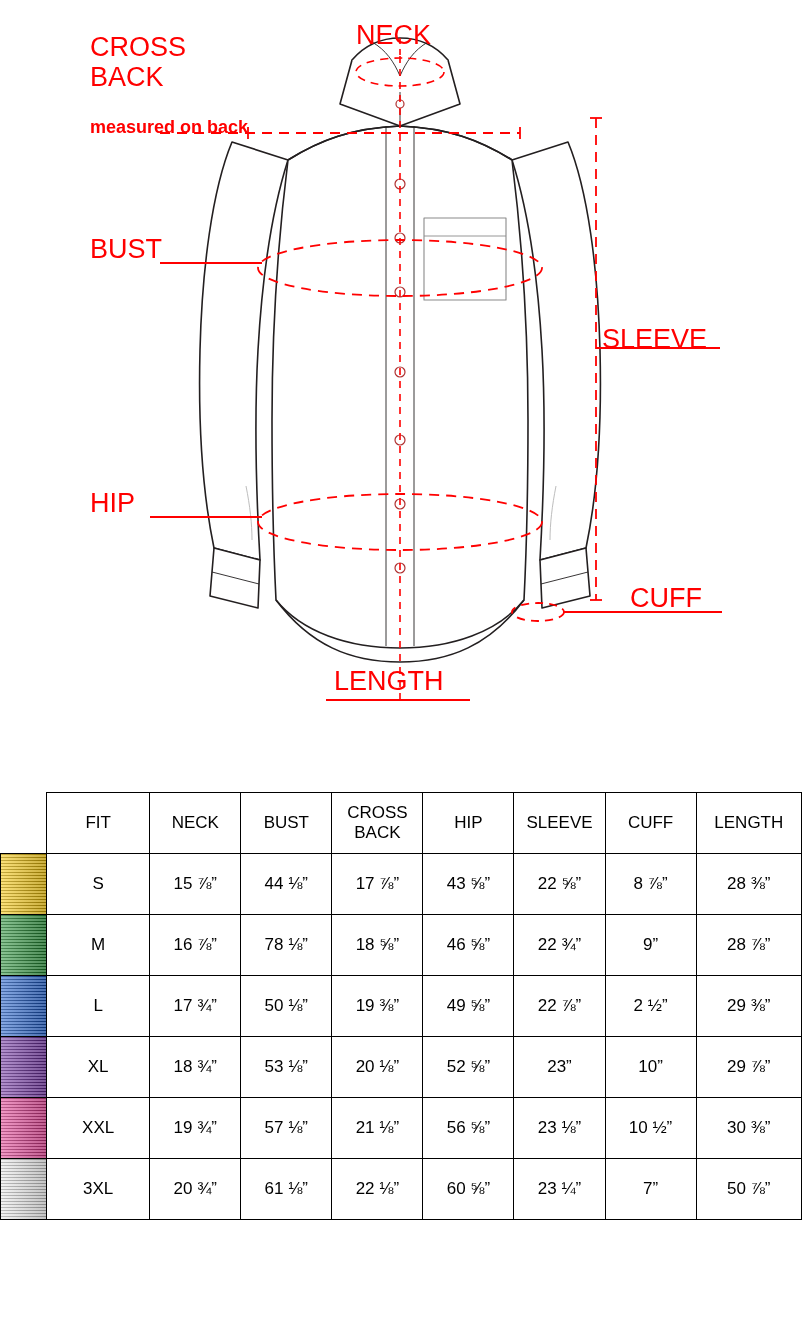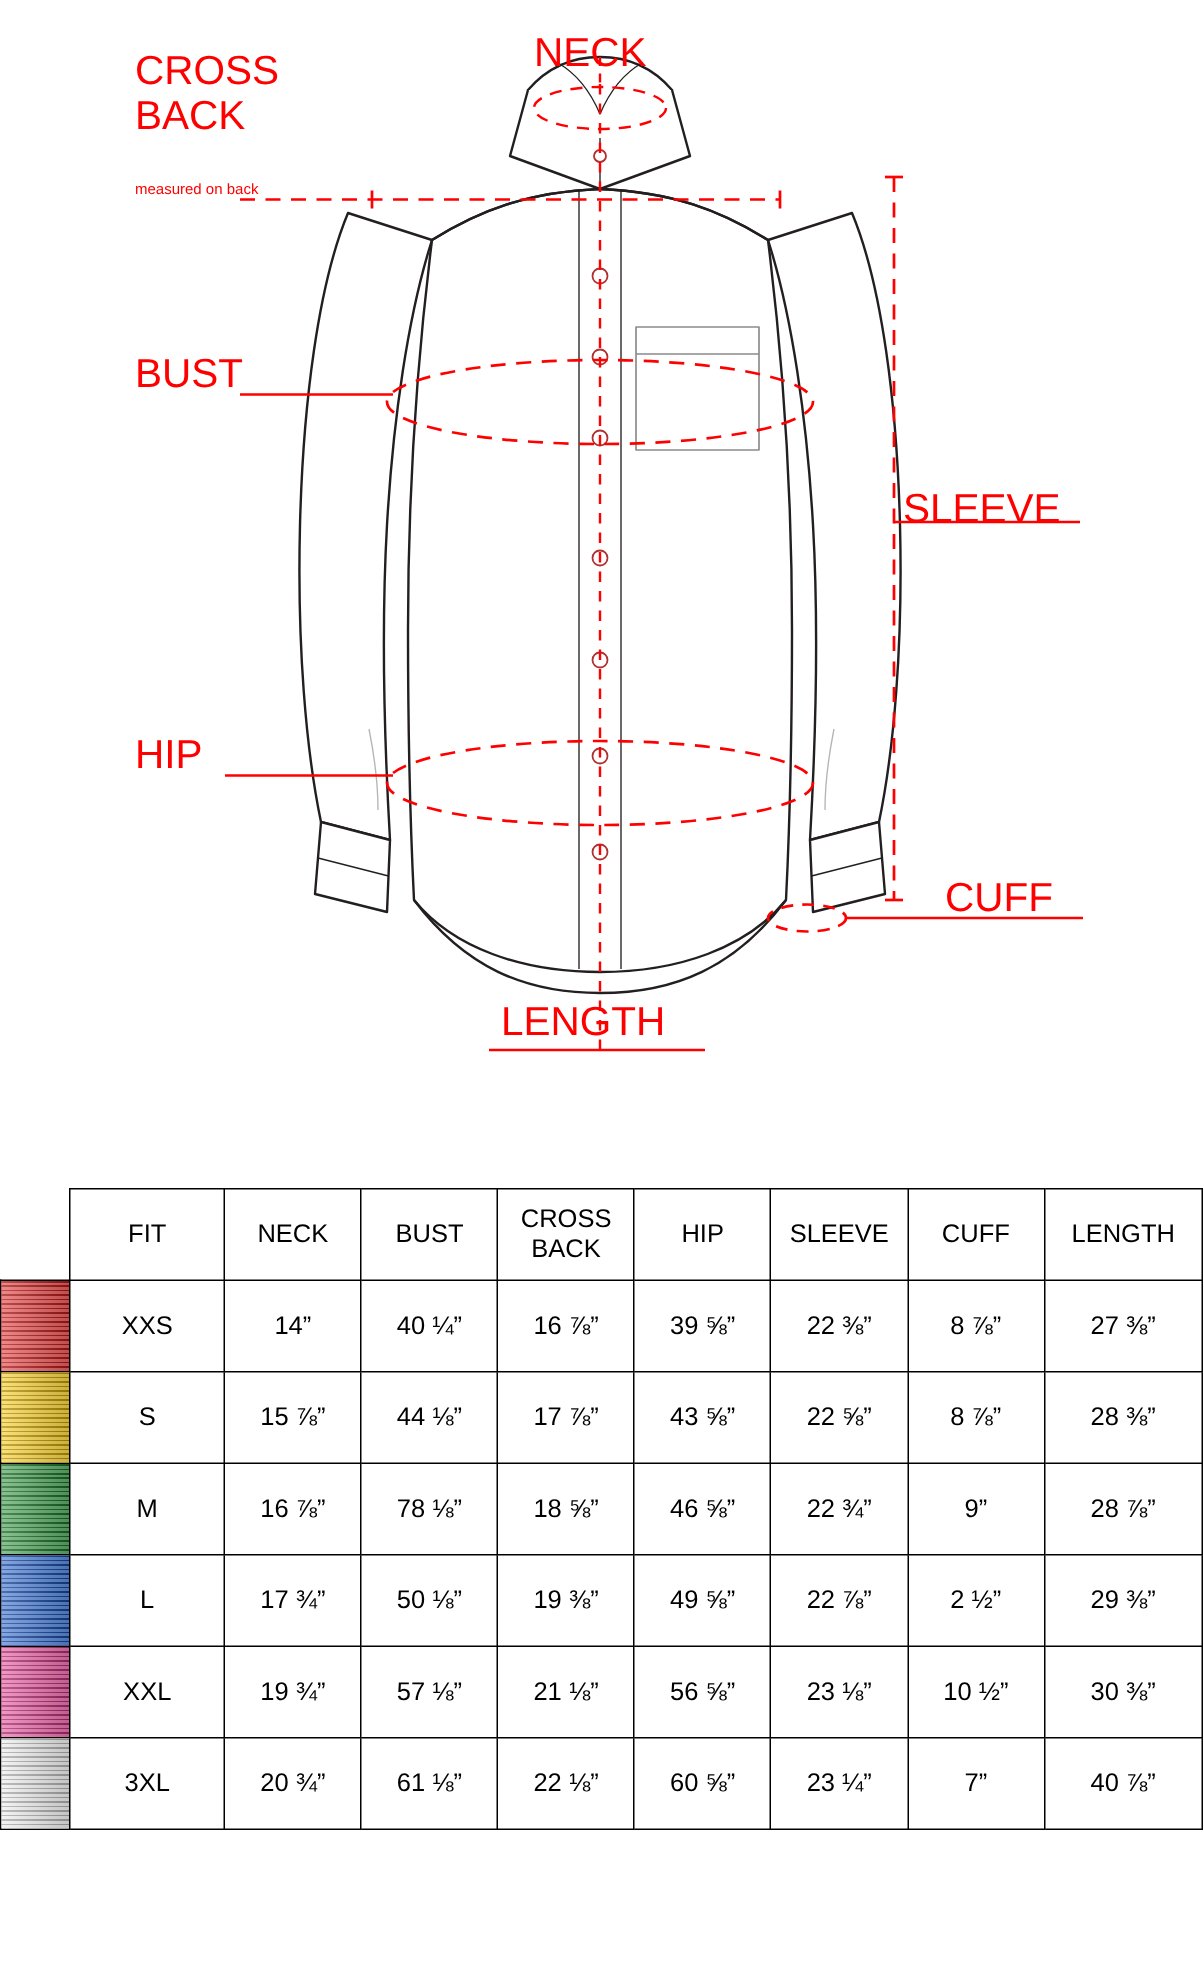--- a/index.html
+++ b/index.html
@@ -34,22 +34,22 @@
   }
   .dlabel {
     position: absolute;
     color: #ff0000;
     font-family: "Liberation Sans", sans-serif;
     font-size: 27px;
     line-height: 30px;
     white-space: pre;
   }
   .dlabel.small {
-    font-size: 10px;
-    font-weight: normal;
+    font-size: 18px;
+    font-weight: bold;
     line-height: 16px;
   }
 
   
   #table-wrap {
     position: absolute;
     left: 0;
     top: 792px;
     width: 802px;
   }
@@ -232,36 +232,20 @@
           </th>
           <th>HIP</th>
           <th>SLEEVE</th>
           <th>CUFF</th>
           <th>LENGTH</th>
         </tr>
       </thead>
       <tbody id="chart-body">
           <tr>
             <td class="swatch-cell">
-              <div class="swatch" style="background: rgb(224, 27, 27);">
-                <div class="stripes"></div>
-                <div class="sheen"></div>
-              </div>
-            </td>
-            <td>XXS</td>
-            <td>14”</td>
-            <td>40 ¼”</td>
-            <td>16 ⅞”</td>
-            <td>39 ⅝”</td>
-            <td>22 ⅜”</td>
-            <td>8 ⅞”</td>
-            <td>27 ⅜”</td>
-          </tr>
-          <tr>
-            <td class="swatch-cell">
               <div class="swatch" style="background: rgb(245, 196, 0);">
                 <div class="stripes"></div>
                 <div class="sheen"></div>
               </div>
             </td>
             <td>S</td>
             <td>15 ⅞”</td>
             <td>44 ⅛”</td>
             <td>17 ⅞”</td>
             <td>43 ⅝”</td>
@@ -296,20 +280,36 @@
             <td>17 ¾”</td>
             <td>50 ⅛”</td>
             <td>19 ⅜”</td>
             <td>49 ⅝”</td>
             <td>22 ⅞”</td>
             <td>2 ½”</td>
             <td>29 ⅜”</td>
           </tr>
           <tr>
             <td class="swatch-cell">
+              <div class="swatch" style="background: rgb(106, 42, 158);">
+                <div class="stripes"></div>
+                <div class="sheen"></div>
+              </div>
+            </td>
+            <td>XL</td>
+            <td>18 ¾”</td>
+            <td>53 ⅛”</td>
+            <td>20 ⅛”</td>
+            <td>52 ⅝”</td>
+            <td>23”</td>
+            <td>10”</td>
+            <td>29 ⅞”</td>
+          </tr>
+          <tr>
+            <td class="swatch-cell">
               <div class="swatch" style="background: rgb(226, 56, 143);">
                 <div class="stripes"></div>
                 <div class="sheen"></div>
               </div>
             </td>
             <td>XXL</td>
             <td>19 ¾”</td>
             <td>57 ⅛”</td>
             <td>21 ⅛”</td>
             <td>56 ⅝”</td>
@@ -324,19 +324,19 @@
                 <div class="sheen"></div>
               </div>
             </td>
             <td>3XL</td>
             <td>20 ¾”</td>
             <td>61 ⅛”</td>
             <td>22 ⅛”</td>
             <td>60 ⅝”</td>
             <td>23 ¼”</td>
             <td>7”</td>
-            <td>40 ⅞”</td>
+            <td>50 ⅞”</td>
           </tr>
         </tbody>
     </table>
   </div>
 
 </div>
 
 </body></html>

